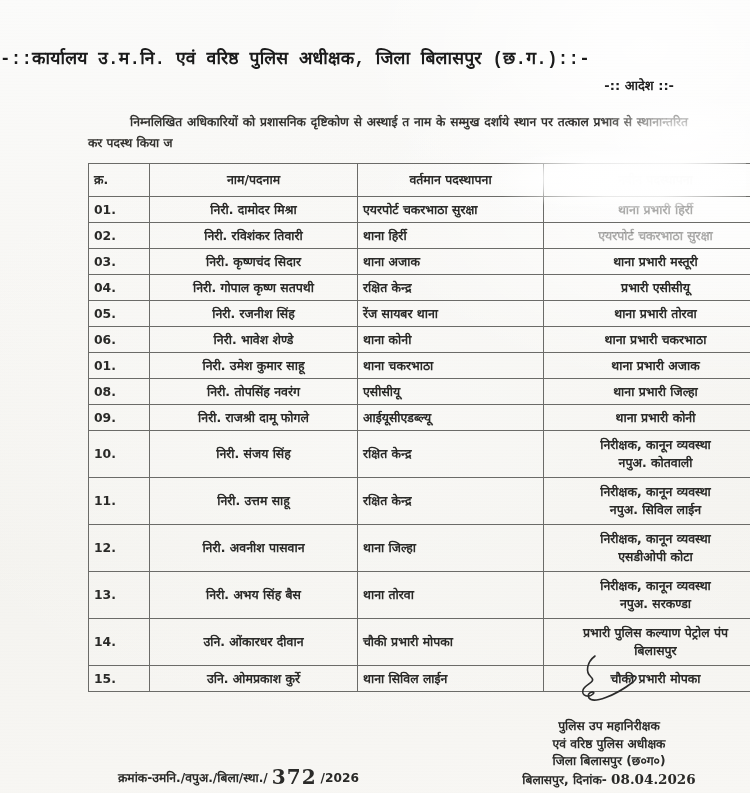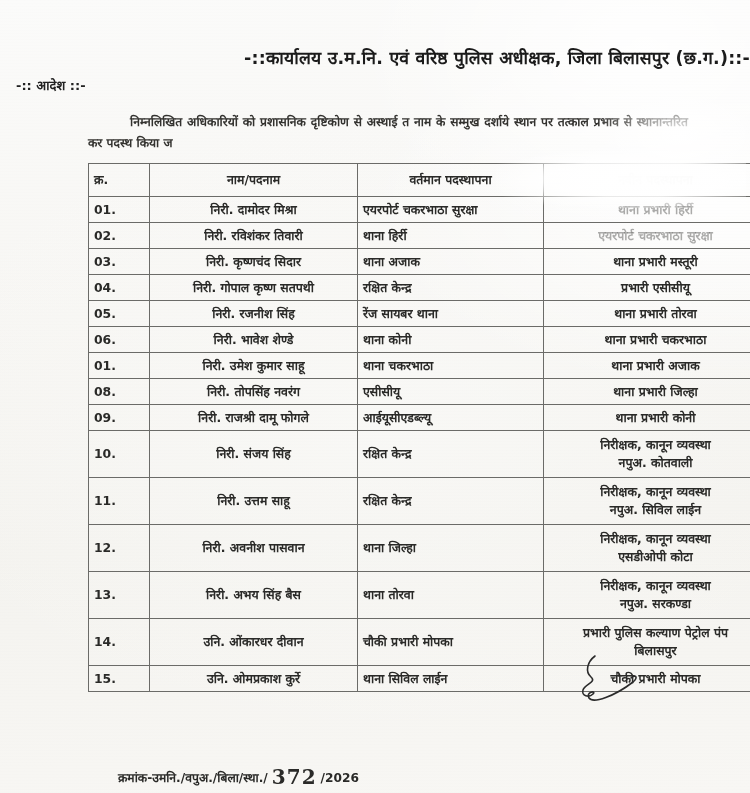--- a/index.html
+++ b/index.html
@@ -54,37 +54,37 @@
     background: radial-gradient(ellipse at 50% 50%, rgba(255,255,255,0.95) 0%, rgba(255,255,255,0) 78%);
     pointer-events: none;
     z-index: 6;
   }
 
   .doc-title {
     position: absolute;
     top: 45px;
     left: 0;
     width: 750px;
-    text-align: right;
+    text-align: left;
     font-size: 17.5px;
     font-weight: 700;
     color: #1b1b1b;
     letter-spacing: .2px;
     white-space: nowrap;
+    font-family: Liberation Mono, monospace;
   }
   .doc-subtitle {
     position: absolute;
     top: 76px;
     left: 0;
     width: 674px;
-    text-align: left;
+    text-align: right;
     font-size: 13px;
     font-weight: 700;
     color: #222;
-    margin-left: 16px;
   }
   .body-para {
     position: absolute;
     top: 112px;
     left: 88px;
     width: 600px;
     font-size: 12.2px;
     line-height: 21px;
     color: #33322f;
     text-align: justify;
@@ -308,18 +308,27 @@
   </table>
 
   <div class="glare"></div>
   <div class="glare-right"></div>
 
   <svg class="signature" viewBox="0 0 90 62">
     <path d="M40 4 C32 10, 30 20, 36 25 C42 30, 30 32, 28 38 C26 44, 34 46, 38 42
              C42 38, 30 40, 34 46 C38 52, 60 44, 78 30 C84 25, 80 22, 76 26" fill="none" stroke="#2b2b2b" stroke-width="1.6" stroke-linecap="round"></path>
   </svg>
 
+  <div class="sign-block">
+    <span class="sign-line">पुलिस उप महानिरीक्षक</span>
+    <span class="sign-line">एवं वरिष्ठ पुलिस अधीक्षक</span>
+    <span class="sign-line">जिला बिलासपुर (छ०ग०)</span>
+    <span class="sign-line sign-date">
+      <span>बिलासपुर, दिनांक-</span>
+      <span class="num">08.04.2026</span>
+    </span>
+  </div>
 
   <div class="ref-no">
     <span>क्रमांक-उमनि./वपुअ./बिला/स्था./</span><span class="hand">372</span><span>/2026</span>
   </div>
 
 </div>
 
 </body></html>

